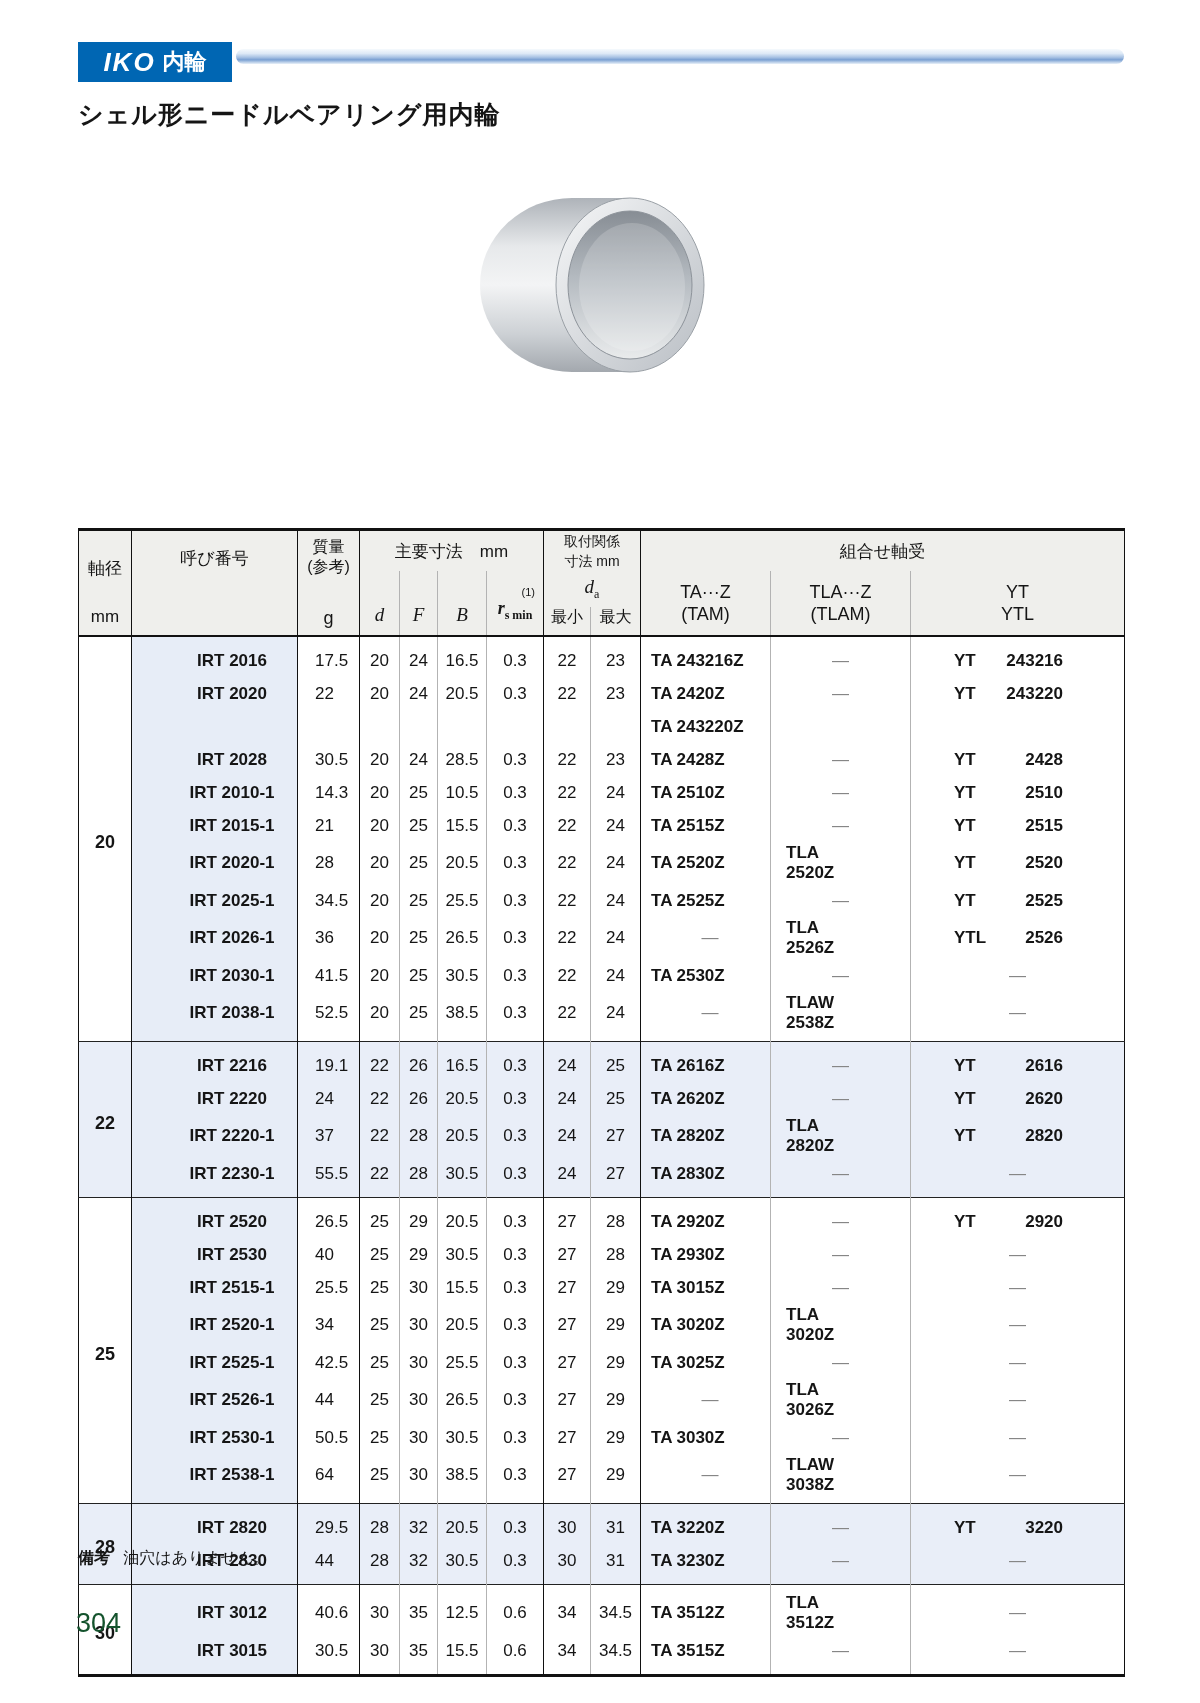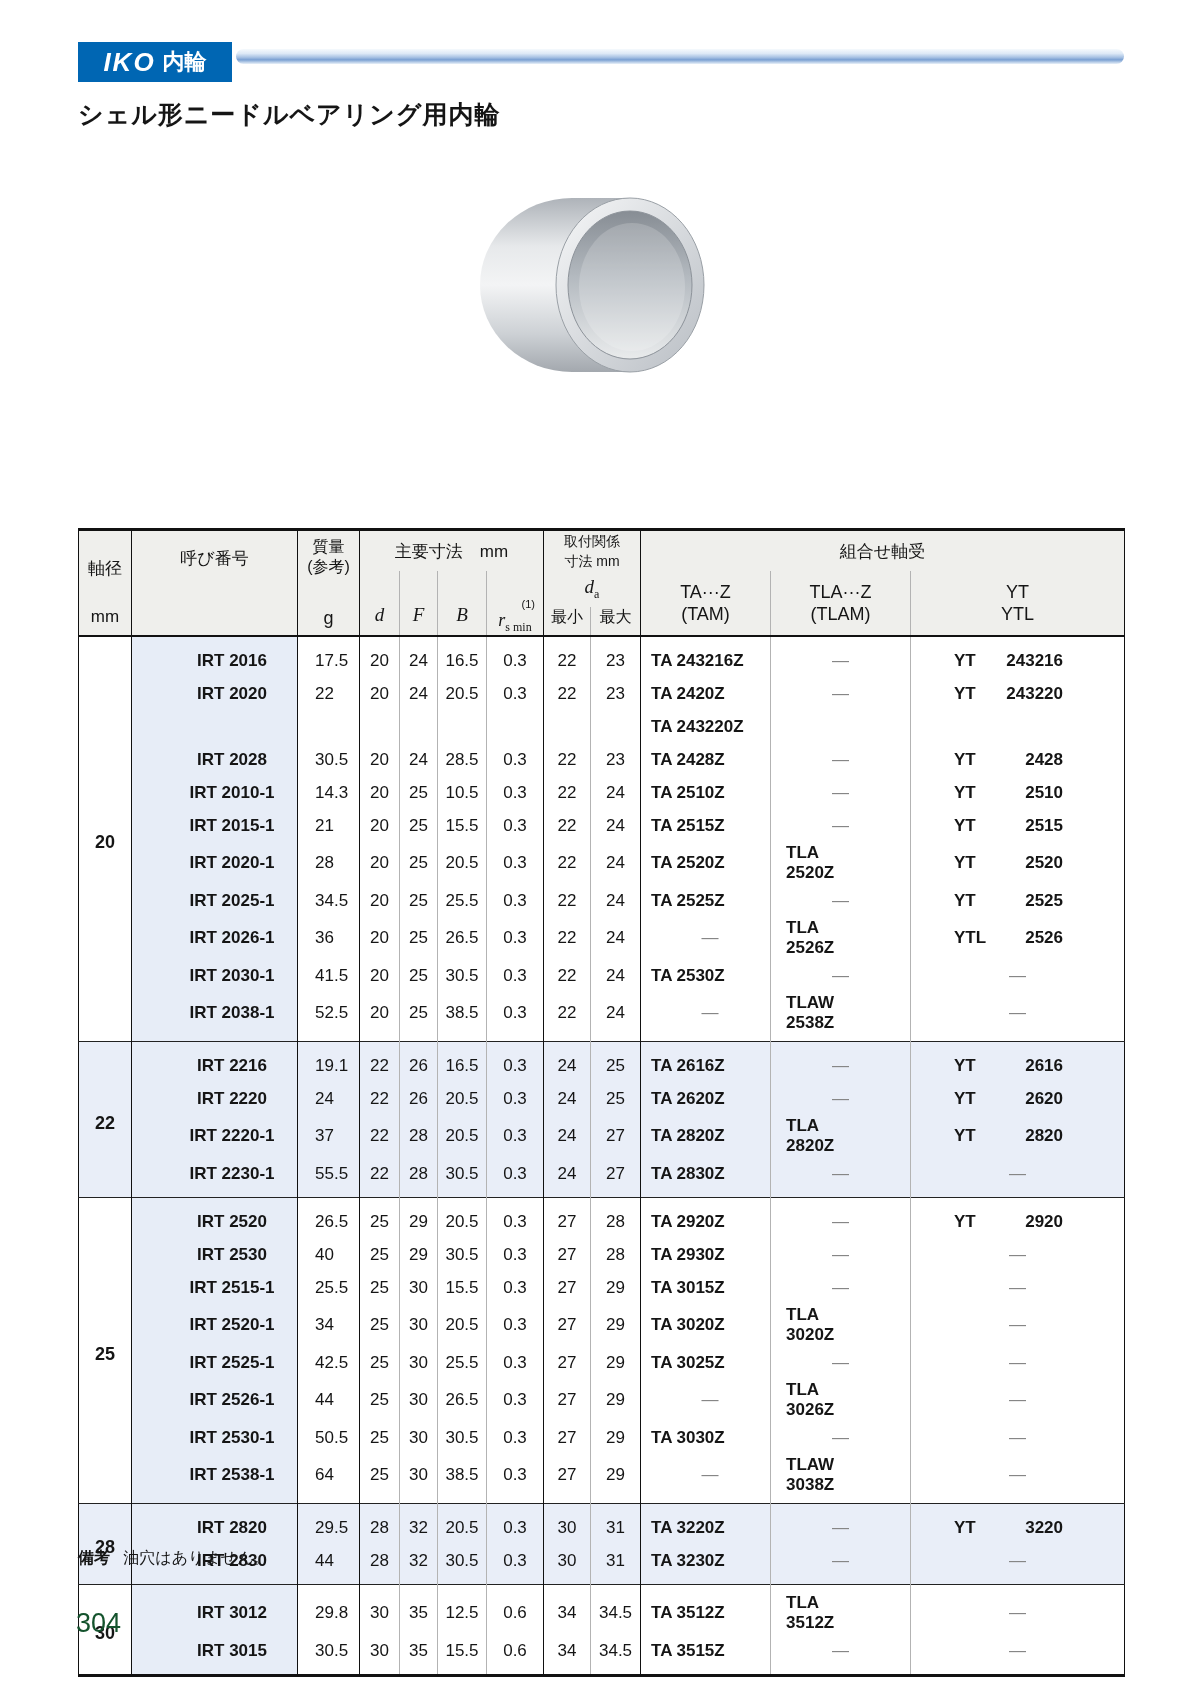--- a/index.html
+++ b/index.html
@@ -44,21 +44,21 @@
   .h-mass{vertical-align:top;}
   .h-mass .wrap{height:104px;display:flex;flex-direction:column;}
   .h-mass .l1{margin-top:6px;font-size:16px;line-height:20px;text-align:center;white-space:pre-line;}
   .h-mass .g{margin-top:auto;margin-bottom:6px;font-size:18px;}
   .h-group{font-size:17px;text-align:center;height:40px;vertical-align:middle;}
   .h-group .two{line-height:20px;font-size:14px;}
   .h-dim{vertical-align:bottom;text-align:center;font-family:"Liberation Serif","DejaVu Serif",serif;font-style:italic;font-size:19px;}
   .h-dim .pad{padding-bottom:9px;}
   .h-rs{vertical-align:bottom;text-align:center;}
   .h-rs .note{font-size:11px;text-align:right;padding-right:8px;font-style:normal;font-family:"Liberation Sans",sans-serif;}
-  .h-rs .sym{font-family:"Liberation Serif","DejaVu Serif",serif;font-style:italic;font-size:18px;padding-bottom:0;}
+  .h-rs .sym{font-family:"Liberation Serif","DejaVu Serif",serif;font-style:italic;font-size:18px;padding-bottom:12px;font-weight:bold;}
   .h-rs .sym sub{font-size:12px;font-style:normal;font-family:"Liberation Serif",serif;}
   .h-da{text-align:center;height:30px;vertical-align:middle;font-family:"Liberation Serif","DejaVu Serif",serif;font-style:italic;font-size:19px;}
   .h-da sub{font-size:12px;font-style:normal;}
   .h-minmax{text-align:center;vertical-align:bottom;font-size:16px;}
   .h-minmax .pad{padding-bottom:7px;}
   .h-combo2{text-align:center;vertical-align:middle;font-size:18px;line-height:22px;}
 
   
   .c-shaft{text-align:center;font-weight:bold;font-size:18px;}
   .c-name{text-align:center;padding-left:36px;font-weight:bold;background:#e7edf7;}
@@ -704,21 +704,21 @@
             </td>
             <td class="c-yt gy">
               <span class="dash">—</span>
             </td>
           </tr>
         </tbody>
         <tbody class="grp">
           <tr>
             <td rowspan="2" class="c-shaft">30</td>
             <td class="c-name bk">IRT 3012</td>
-            <td class="c-mass bk">29.8</td>
+            <td class="c-mass bk">40.6</td>
             <td class="c-d bk">30</td>
             <td class="c-f gy">35</td>
             <td class="c-b gy">12.5</td>
             <td class="c-rs gy">0.6</td>
             <td class="c-min bk">34</td>
             <td class="c-max gy">34.5</td>
             <td class="c-ta bk">TA 3512Z</td>
             <td class="c-tla gy">
               <div class="split">
                 <span>TLA</span>

